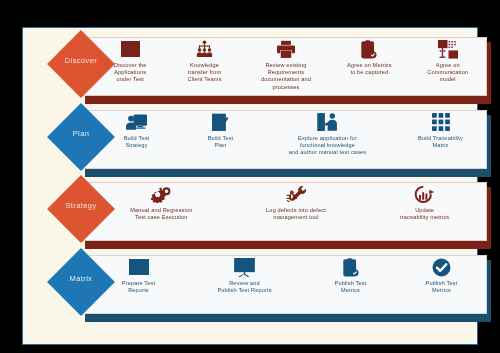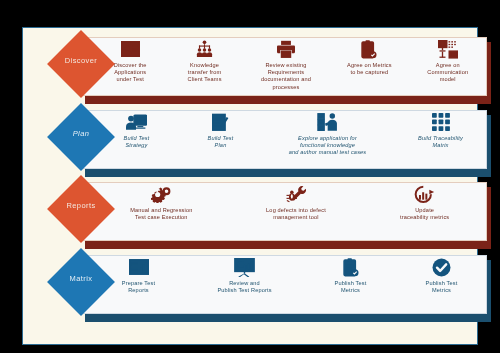--- a/index.html
+++ b/index.html
@@ -51,21 +51,21 @@
 
   
   .row {
     position: absolute;
     left: 4px;
     width: 456px;
     height: 72px;
     margin-left: 16px;
   }
   .row.r1 { top: 6px; }
-  .row.r2 { top: 79px; font-style: italic; }
+  .row.r2 { top: 79px; }
   .row.r3 { top: 151px; }
   .row.r4 { top: 224px; }
 
   
   .row .shadowbar {
     position: absolute;
     left: 42px;
     top: 8px;
     width: 406px;
     height: 62px;
@@ -342,21 +342,21 @@
 Matrix</span>
         </div>
 
       </div>
     </div>
 
     <div class="row r3 red">
       <div class="shadowbar"></div>
       <div class="card"></div>
       <div class="diamond"></div>
-      <div class="diamond-label">Reports</div>
+      <div class="diamond-label">Strategy</div>
       <div class="items">
 
         <div class="item" style="width:96px">
           <span class="icon">
             <svg width="20" height="17" viewBox="0 0 24 20">
               <path class="fg" d="M9.2 2.2l1.2.5.9-1 2.2 1.3-.3 1.3 1 .9 1.3-.3 1.3 2.2-1 .9.5 1.2 1.3.3v2.6l-1.3.3-.5 1.2 1 .9-1.3 2.2-1.3-.3-1 .9.3 1.3-2.2 1.3-.9-1-1.2.5-.3 1.3H6.6l-.3-1.3-1.2-.5-.9 1-2.2-1.3.3-1.3-1-.9-1.3.3v-2.6l1.3-.3.5-1.2-1-.9 1.3-2.2 1.3.3 1-.9-.3-1.3 2.2-1.3.9 1 1.2-.5.3-1.3h2.6z"></path>
               <circle cx="8" cy="10" r="3.1" fill="#f8f9fa"></circle>
               <path class="fg" d="M18.6 1.4a4.7 4.7 0 100 9.4 4.7 4.7 0 000-9.4zm0 2.5a2.2 2.2 0 110 4.4 2.2 2.2 0 010-4.4z"></path>
             </svg>
           </span>

